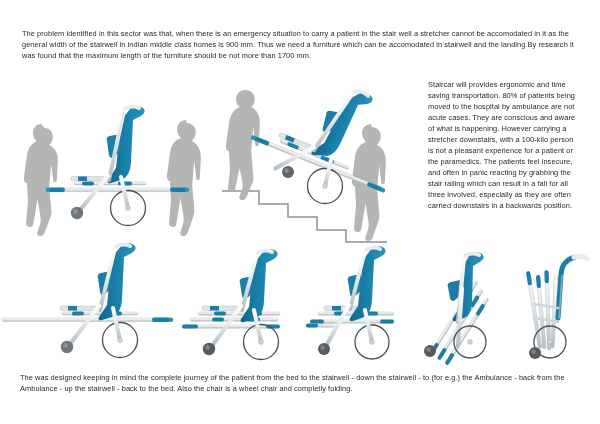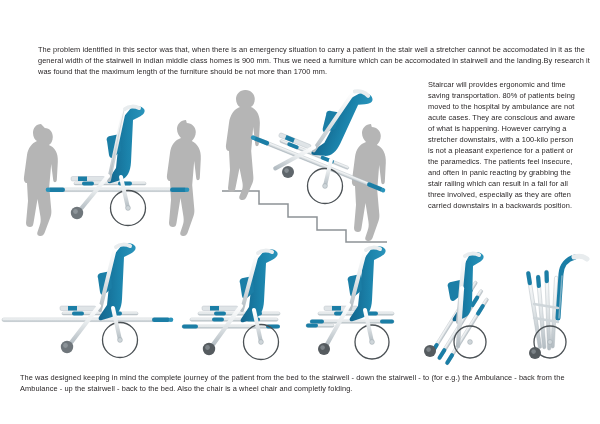--- a/index.html
+++ b/index.html
@@ -12,21 +12,21 @@
 
   
   .para{
     position:absolute;
     font-size:7.4px;
     line-height:11.2px;
     color:#231f20;
     letter-spacing:0.01em;
     text-align:left;
   }
-  #intro-text{left:22px;top:44px;width:556px;margin-left:16px;}
+  #intro-text{left:22px;top:28px;width:556px;}
   #side-text{left:428px;top:79px;width:150px;line-height:11px;}
   #closing-text{left:20px;top:372px;width:556px;}
 
   
   .scene{position:absolute;}
   .scene svg{display:block;overflow:visible;}
 
   #scene-flat{left:8px;top:84px;width:215px;height:162px;}
   #scene-stairs{left:212px;top:84px;width:212px;height:162px;}
   #scene-chair-1{left:44px;top:246px;width:152px;height:120px;}

